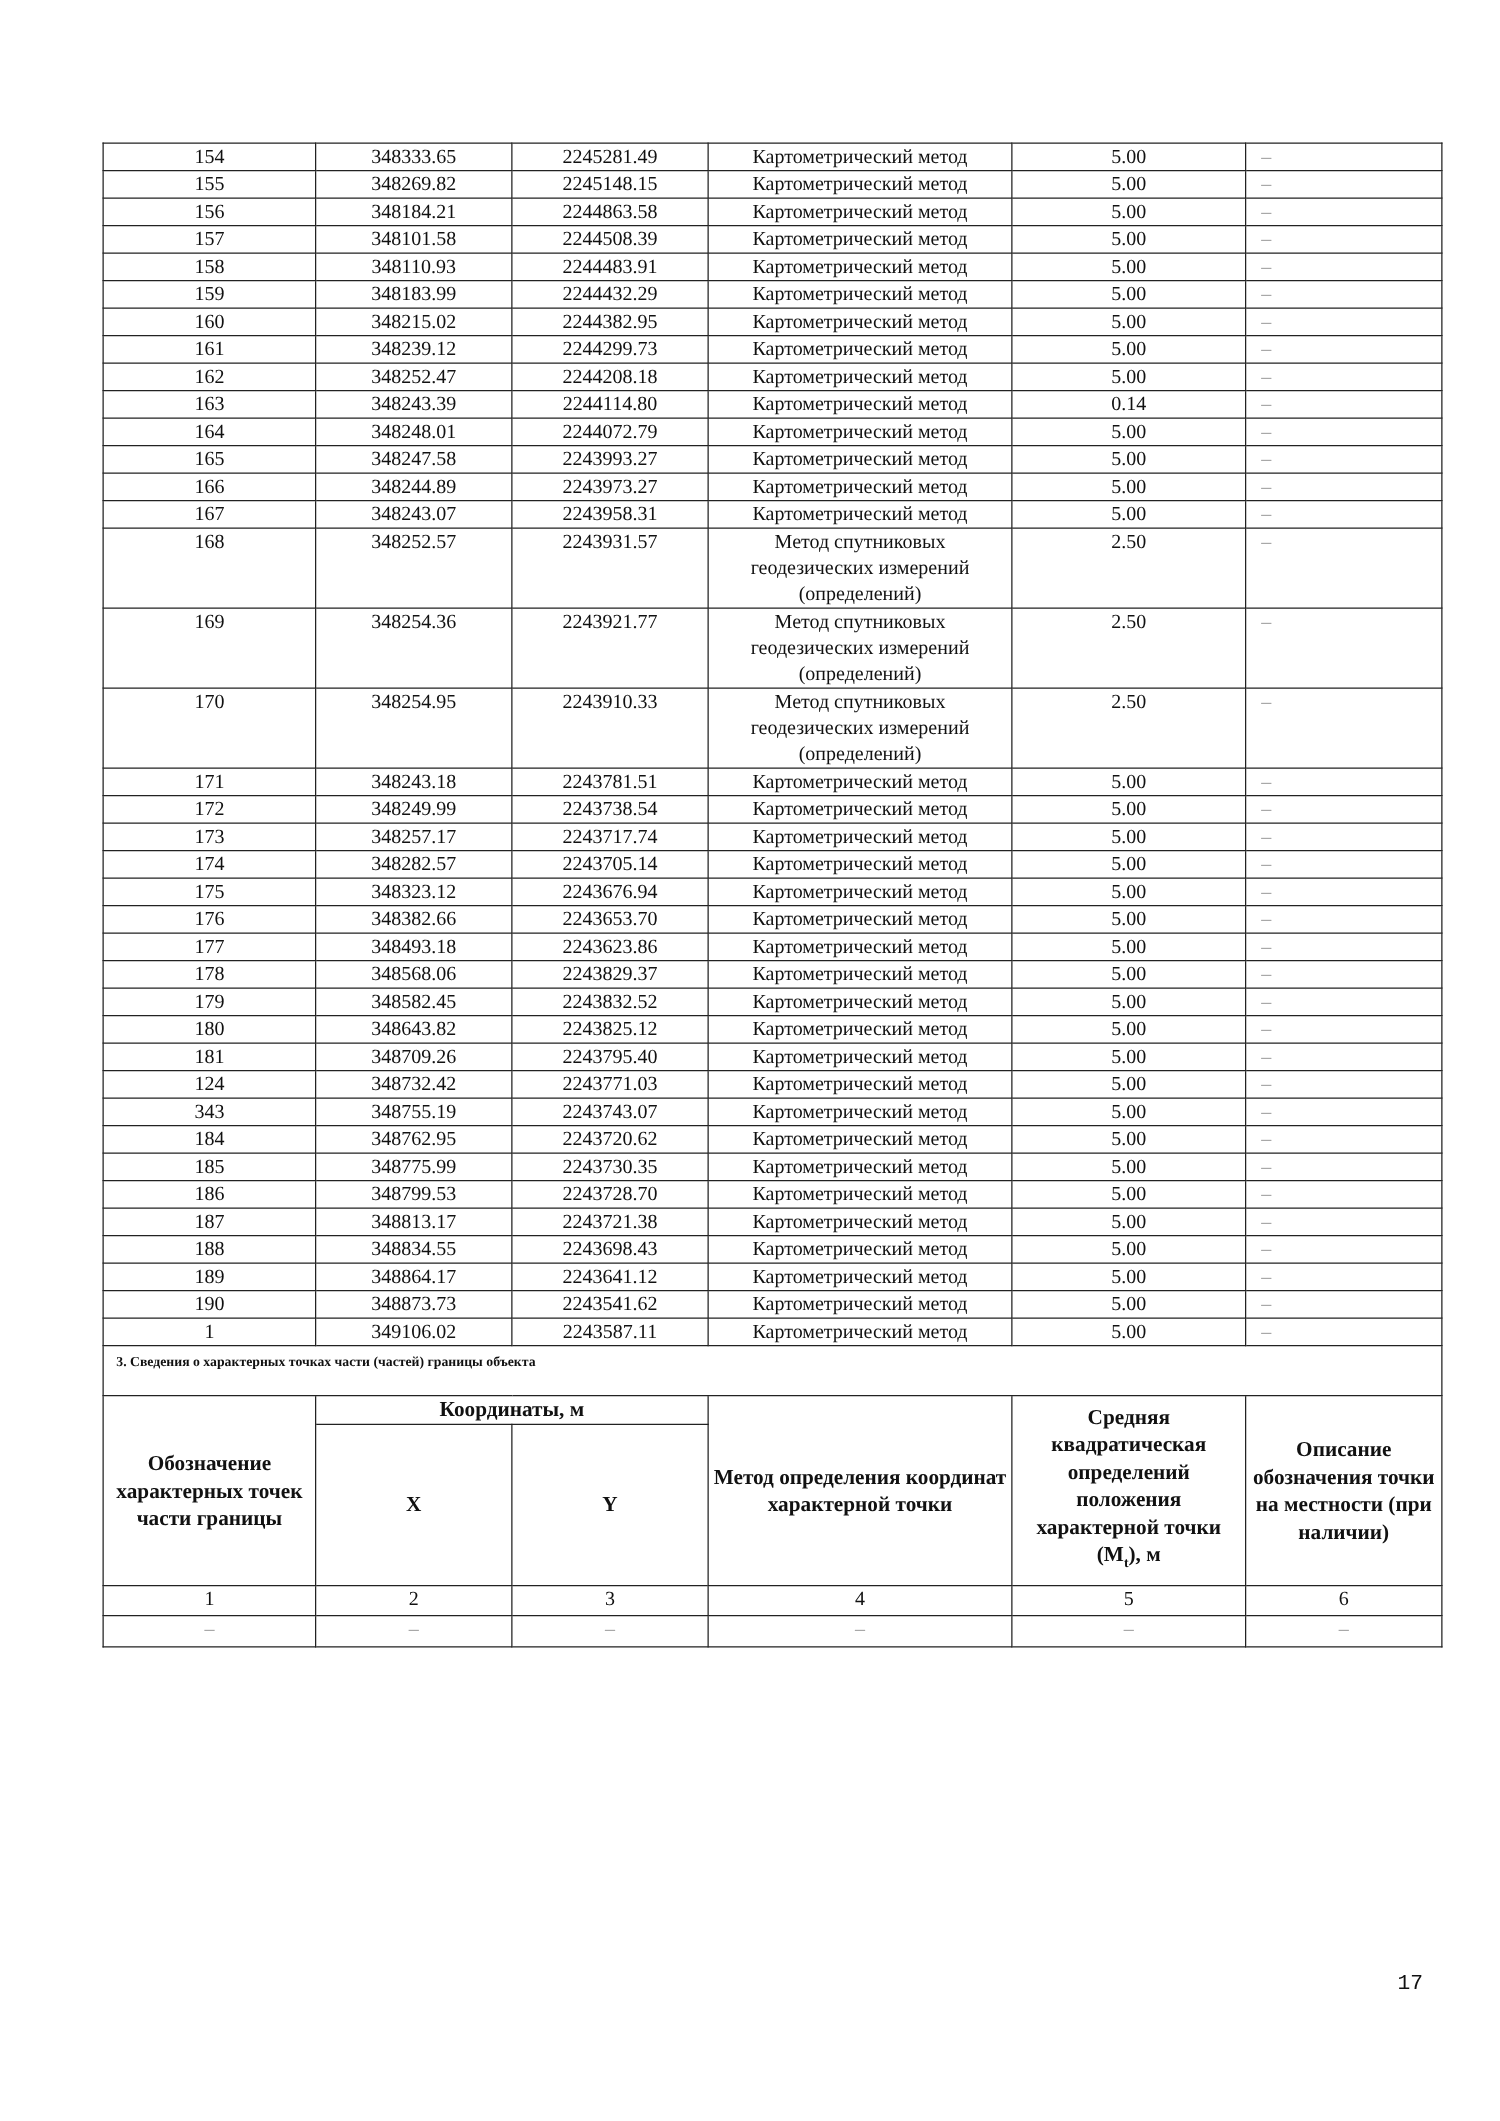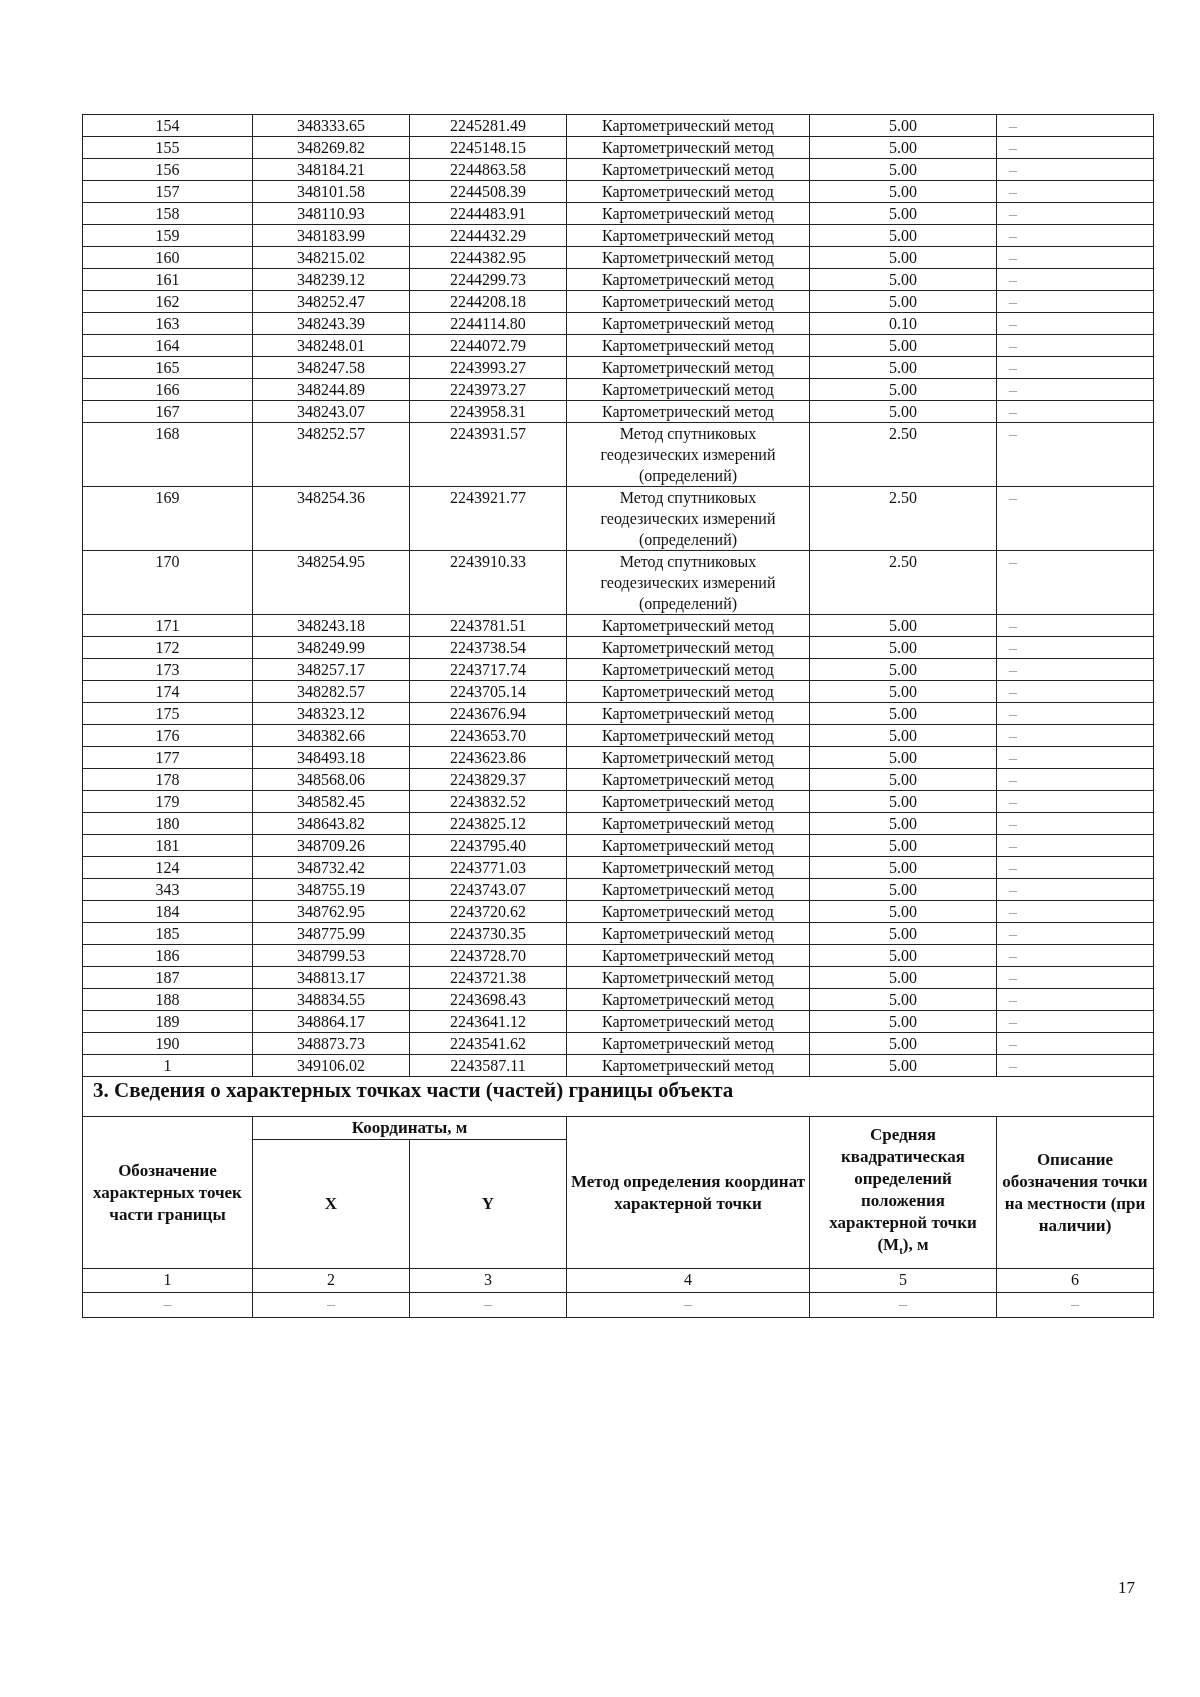--- a/index.html
+++ b/index.html
@@ -5,27 +5,27 @@
   html, body { margin: 0; padding: 0; background: #ffffff; }
   body { width: 1200px; height: 1697px; position: relative; font-family: "Liberation Serif", "DejaVu Serif", serif; color: #111; }
   .page { position: absolute; left: 82px; top: 114px; width: 1071px; }
   table { border-collapse: collapse; width: 1071px; table-layout: fixed; padding-left: 14px; }
   td, th { border: 1.5px solid #222; padding: 0; text-align: center; vertical-align: top; font-size: 16px; line-height: 21px; font-weight: normal; }
   col.c1 { width: 170px; } col.c2 { width: 157px; } col.c3 { width: 157px; }
   col.c4 { width: 243px; } col.c5 { width: 187px; } col.c6 { width: 157px; }
   tr.row td { height: 21px; }
   td.dash { color: #9a9a9a; text-align: left; padding-left: 12px; }
   td.method-multi { line-height: 21px; margin-top: 22px; }
-  tr.section-title td { text-align: left; font-weight: bold; font-size: 21px; height: 37px; vertical-align: top; padding: 2px 10px 0 10px; line-height: 22px; }
+  tr.section-title td { text-align: left; font-weight: bold; font-size: 11px; height: 37px; vertical-align: top; padding: 2px 10px 0 10px; line-height: 22px; }
   th { font-weight: bold; font-size: 17px; line-height: 22px; vertical-align: middle; font-family: Liberation Serif, serif; }
   th.coords { height: 22px; }
   tr.hdr2 th { height: 128px; }
   tr.idx td { height: 23px; }
   tr.empty td { height: 24px; color: #9a9a9a; }
-  .page-number { position: absolute; left: 1118px; top: 1578px; font-size: 17px; font-family: Liberation Serif, serif; }
+  .page-number { position: absolute; left: 1118px; top: 1578px; font-size: 17px; font-family: Liberation Mono, monospace; }
 </style>
 </head>
 <body>
 
 <div class="page">
   <table>
     <colgroup>
       <col class="c1">
         <col class="c2">
         <col class="c3">
@@ -104,21 +104,21 @@
           <td>2244208.18</td>
           <td>Картометрический метод</td>
           <td>5.00</td>
           <td class="dash">–</td>
         </tr>
         <tr class="row">
           <td>163</td>
           <td>348243.39</td>
           <td>2244114.80</td>
           <td>Картометрический метод</td>
-          <td>0.10</td>
+          <td>0.14</td>
           <td class="dash">–</td>
         </tr>
         <tr class="row">
           <td>164</td>
           <td>348248.01</td>
           <td>2244072.79</td>
           <td>Картометрический метод</td>
           <td>5.00</td>
           <td class="dash">–</td>
         </tr>

